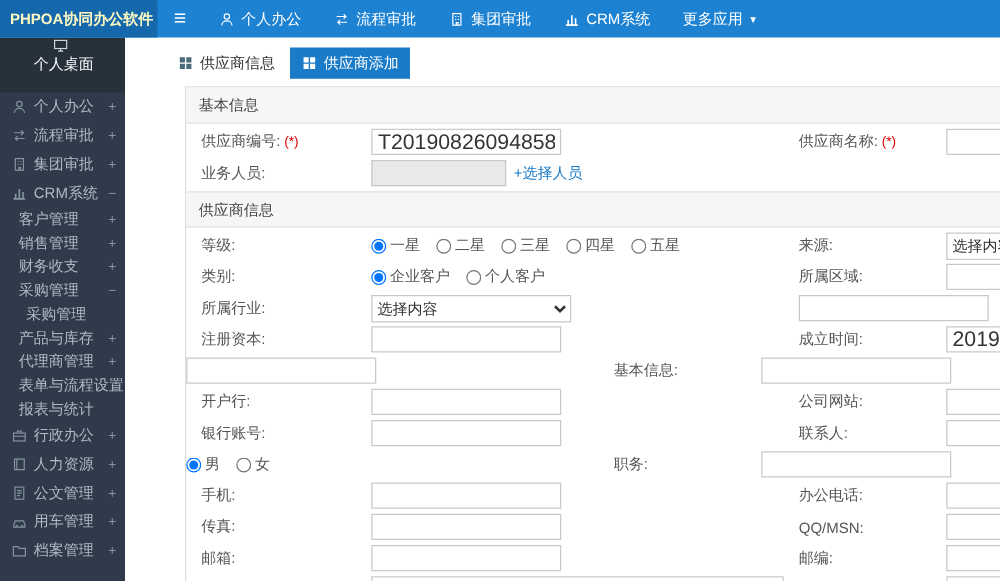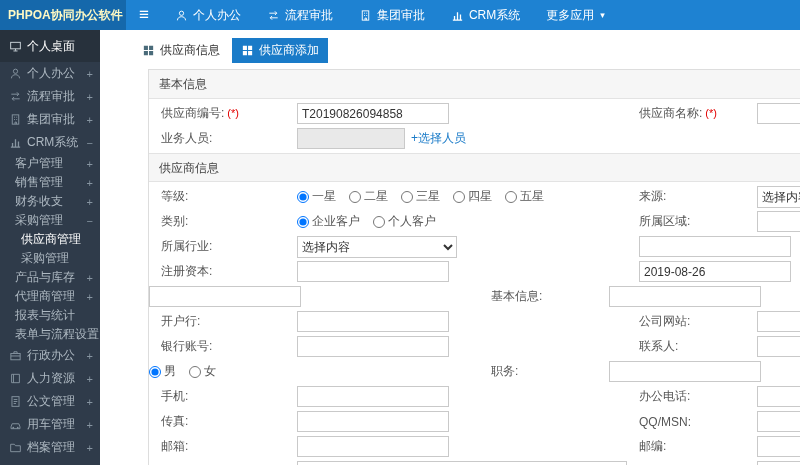--- a/index.html
+++ b/index.html
@@ -17,21 +17,21 @@
     padding:0 13px; gap:5px; cursor:pointer; white-space:nowrap; }
   .caret { font-size:9px; margin-left:1px; }
 
   
   .sidebar { position:absolute; top:30px; left:0; bottom:0; width:100px;
     background:#2f3b4a; overflow:hidden; }
   .s-item { display:flex; align-items:center; height:23px; color:#aeb9c2;
     font-size:12px; padding:0 7px 0 9px; cursor:pointer; white-space:nowrap; }
   .s-item .ic { margin-right:5px; flex:none; color:#8795a1; }
   .s-item .toggle { margin-left:auto; font-size:11px; color:#8795a1; padding-left:2px; }
-  .s-item.desktop { height:32px; background:#27313c; color:#fff; }
+  .s-item.desktop { height:44px; background:#27313c; color:#fff;flex-direction:column; }
   .s-item.desktop .ic { color:#cfd8df; }
   .s-item.lvl1 { padding-left:15px; height:19px; }
   .s-item.lvl2 { padding-left:21px; height:19px; }
   .s-item.current { color:#fff; }
 
   
   .main { position:absolute; top:30px; left:100px; right:0; bottom:0;
     background:#fff; overflow:hidden; }
   .tabbar { display:flex; margin:8px 0 0 33px; gap:3px; }
   .tab { display:flex; align-items:center; gap:5px; height:25px; padding:0 9px;
@@ -46,21 +46,21 @@
   .sec-hd.second { border-top:1px solid #e3e3e3; }
   .rows { padding:2px 0; }
   .frow { display:flex; align-items:center; height:25px; font-size:12px; color:#555; }
   .lbl  { width:148px; padding-left:12px; flex:none; white-space:nowrap; }
   .fld  { width:342px; flex:none; display:flex; align-items:center; }
   .lbl2 { width:118px; flex:none; white-space:nowrap; }
   .fld2 { flex:1; display:flex; align-items:center; }
   .req { color:#e20000; margin-left:3px; font-size:11px; }
 
   input[type=text] { width:152px; height:21px; border:1px solid #c9c9c9;
-    padding:0 4px; font-size:12px; color:#333; background:#fff;
+    padding:0 4px; font-size:17px; color:#333; background:#fff;
     font-family:"Liberation Sans","DejaVu Sans",sans-serif; }
   input.ro { width:108px; background:#e9e9e9; }
   input.wide { width:330px; }
   select { width:160px; height:22px; border:1px solid #c9c9c9; font-size:12px;
     color:#333; background:#fff; font-family:"Liberation Sans","DejaVu Sans",sans-serif; }
   .link { color:#1a7bc8; margin-left:6px; cursor:pointer; }
   .rgroup label { display:inline-flex; align-items:center; margin-right:13px; cursor:pointer; }
   input[type=radio] { width:12px; height:12px; margin:0 3px 0 0; }
   .ic { width:13px; height:13px; }
   svg.ic { display:block; }
@@ -192,40 +192,37 @@
     <span class="toggle">+</span>
   </div>
   <div class="s-item lvl1">
     <span>财务收支</span>
     <span class="toggle">+</span>
   </div>
   <div class="s-item lvl1">
     <span>采购管理</span>
     <span class="toggle">−</span>
   </div>
-  <div class="s-item lvl2 current">
-    <span>供应商管理</span>
-  </div>
   <div class="s-item lvl2">
     <span>采购管理</span>
   </div>
   <div class="s-item lvl1">
     <span>产品与库存</span>
     <span class="toggle">+</span>
   </div>
   <div class="s-item lvl1">
     <span>代理商管理</span>
     <span class="toggle">+</span>
   </div>
   <div class="s-item lvl1">
+    <span>表单与流程设置</span>
+    <span class="toggle">+</span>
+  </div>
+  <div class="s-item lvl1">
     <span>报表与统计</span>
-  </div>
-  <div class="s-item lvl1">
-    <span>表单与流程设置</span>
-    <span class="toggle">+</span>
   </div>
   <div class="s-item">
     <svg class="ic">
         <use href="#i-briefcase"></use>
       </svg>
     <span>行政办公</span>
     <span class="toggle">+</span>
   </div>
   <div class="s-item">
     <svg class="ic">
@@ -362,20 +359,21 @@
         <div class="fld2">
             <input type="text" style="">
           </div>
       </div>
 
       <div class="frow">
         <div class="lbl"><span>注册资本:</span></div>
         <div class="fld">
             <input type="text" style="">
           </div>
+        <div class="lbl2"><span>成立时间:</span></div>
         <div class="fld2">
             <input type="text" value="2019-08-26" style="">
           </div>
       </div>
 
       <div class="frow">
         <div class="fld">
             <input type="text" style="">
           </div>
         <div class="lbl2"><span>基本信息:</span></div>

